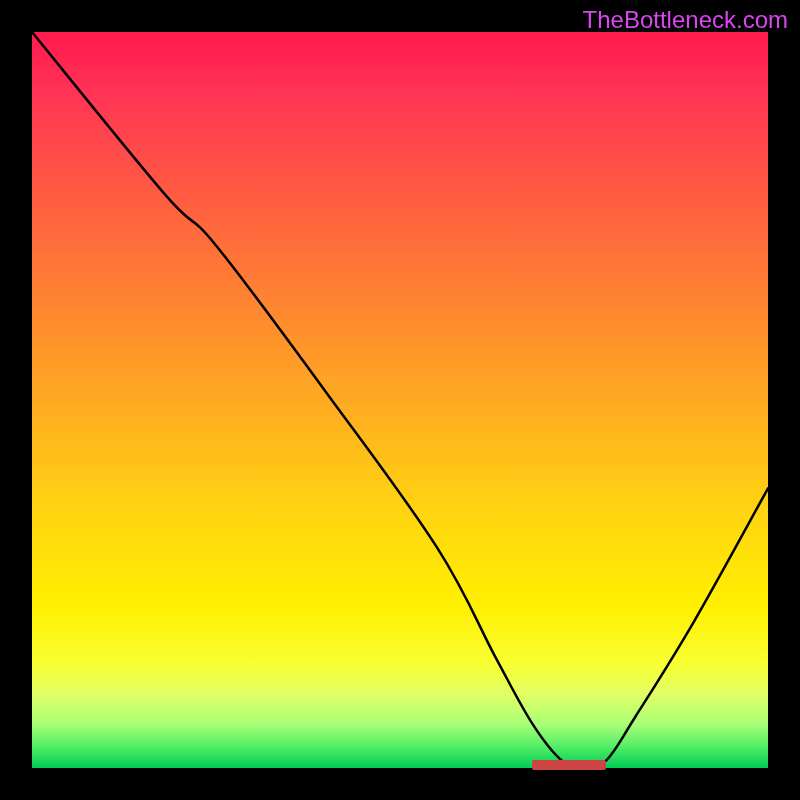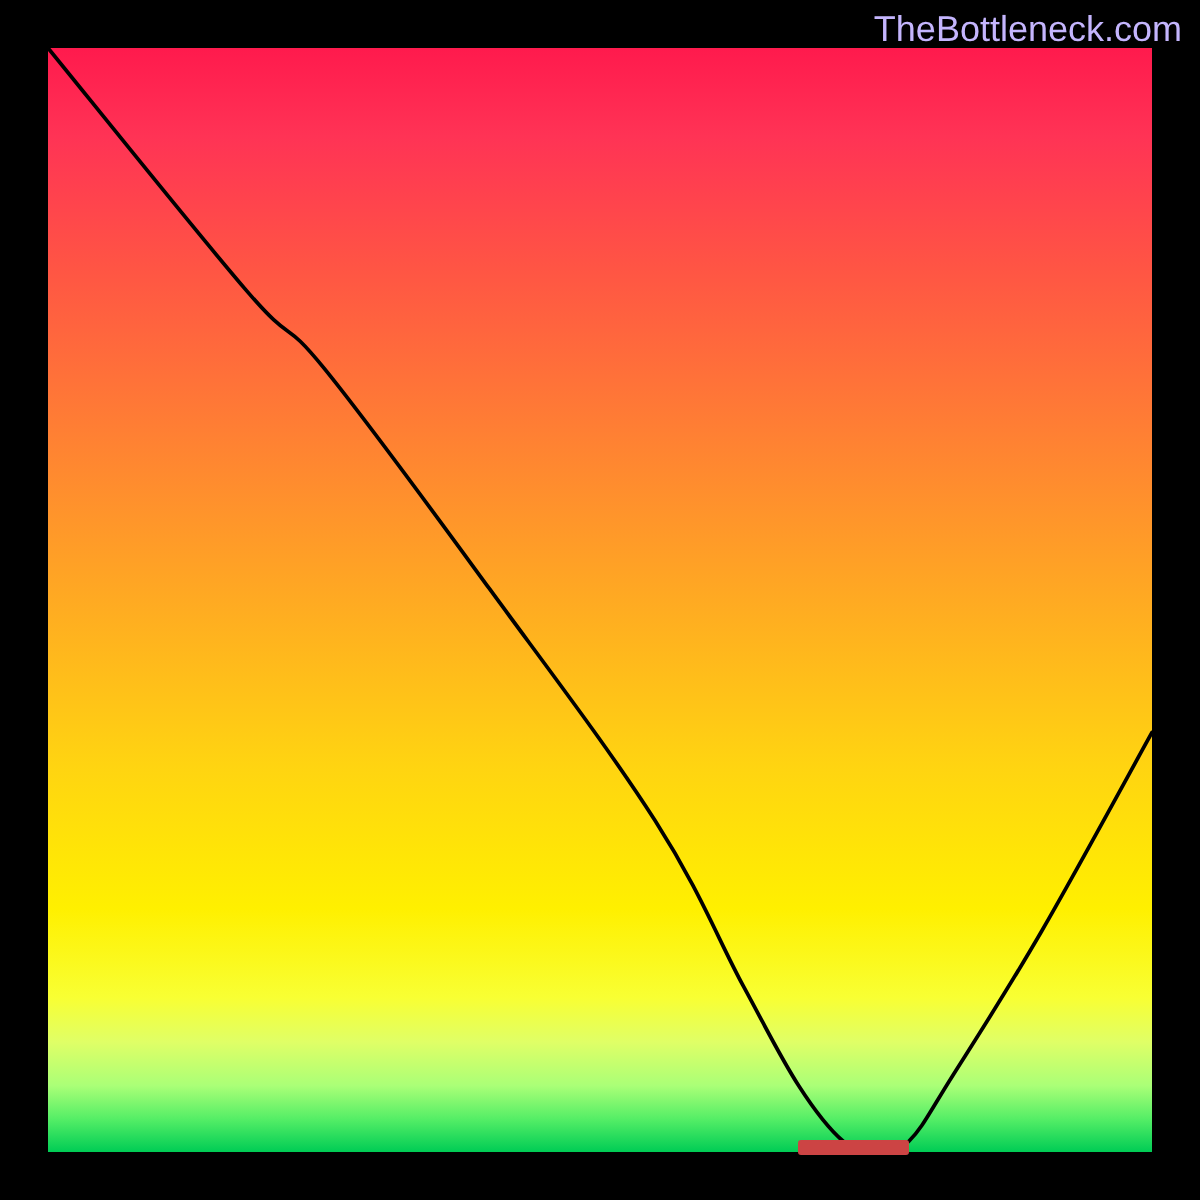--- a/index.html
+++ b/index.html
@@ -7,21 +7,21 @@
     width: 800px;
     height: 800px;
     background: #000;
     position: relative;
     font-family: Arial, sans-serif;
   }
   .watermark {
     position: absolute;
     top: 6px;
     right: 12px;
-    color: #c4b5fd;
+    color: #d946ef;
     font-size: 24px;
     font-weight: 500;
     z-index: 10;
   }
   .plot-area {
     position: absolute;
     top: 32px;
     left: 32px;
     width: 736px;
     height: 736px;

